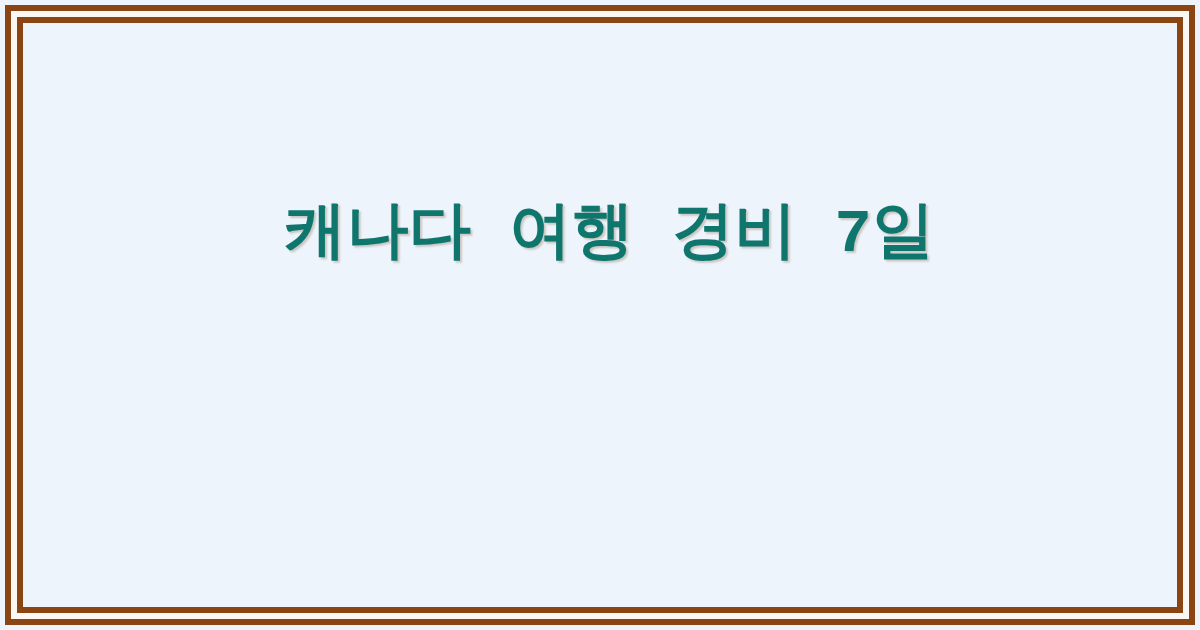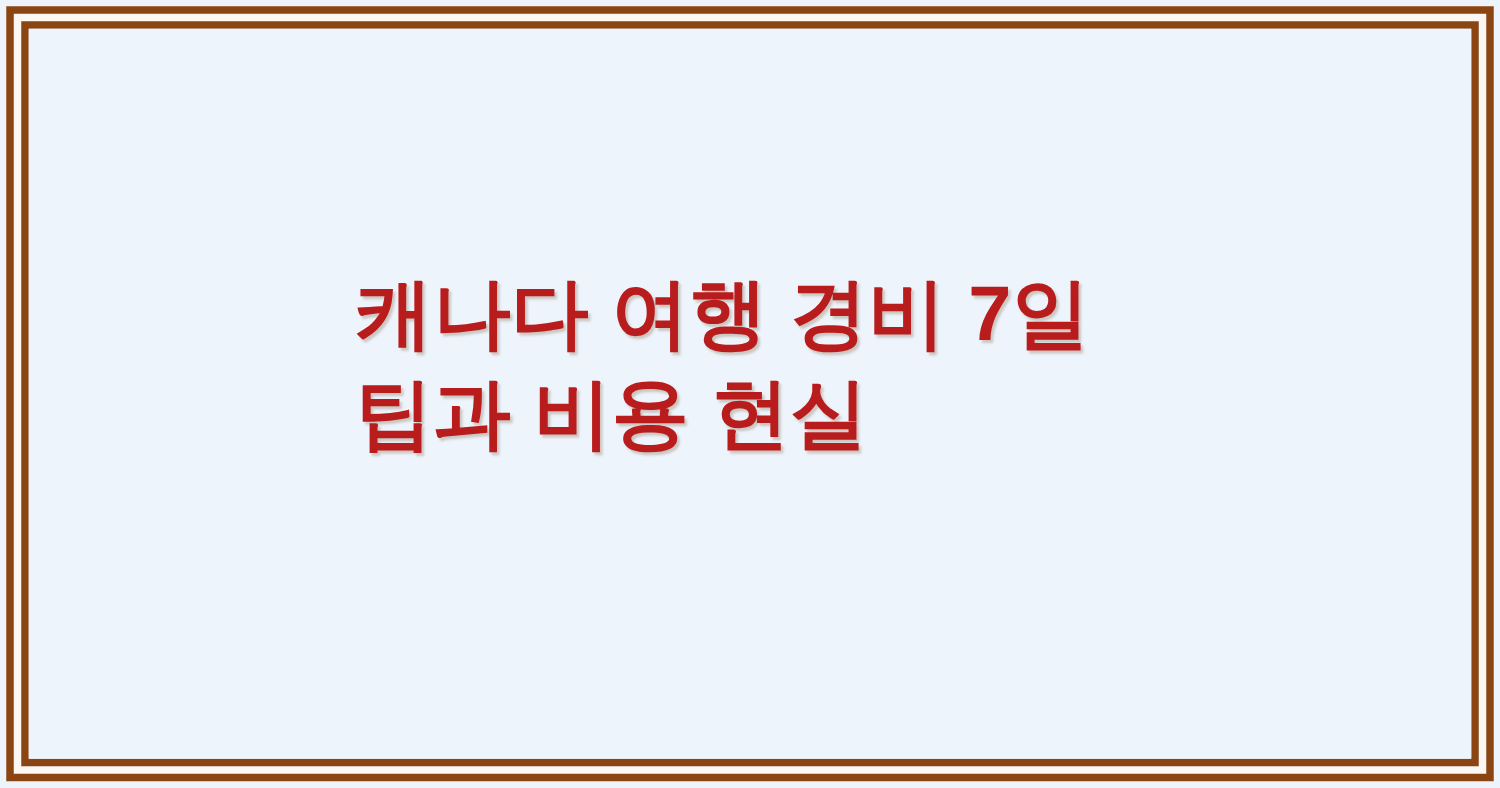--- a/index.html
+++ b/index.html
@@ -55,31 +55,31 @@
     right: 0;
     bottom: 0;
     background: #edf4fc;
     overflow: hidden;
   }
 
   
   .headline {
     position: absolute;
     left: 261px;
-    top: 189px;
+    top: 172px;
     width: 700px;
     margin: 0;
     padding: 0;
     text-align: left;
-    font-family: Liberation Sans, sans-serif;
+    font-family: Liberation Mono, monospace;
     font-weight: 700;
     font-size: 62px;
     line-height: 80px;
     letter-spacing: 0.5px;
-    color: #b91c1c;
+    color: #0f766e;
     text-shadow: 2px 2px 2px rgba(120, 80, 40, 0.28);
     -webkit-font-smoothing: antialiased;
   }
 
   .headline .title-line {
     display: block;
     white-space: pre;
   }
 </style>
 </head>
@@ -88,19 +88,18 @@
 <div class="thumbnail-card">
 
   <div class="frame-outer">
 
     <div class="frame-inner">
 
       <div class="content-plate">
 
         <h1 class="headline">
           <span class="title-line">캐나다 여행 경비 7일</span>
-          <span class="title-line">팁과 비용 현실</span>
         </h1>
 
       </div>
     </div>
   </div>
 </div>
 
 </body></html>

